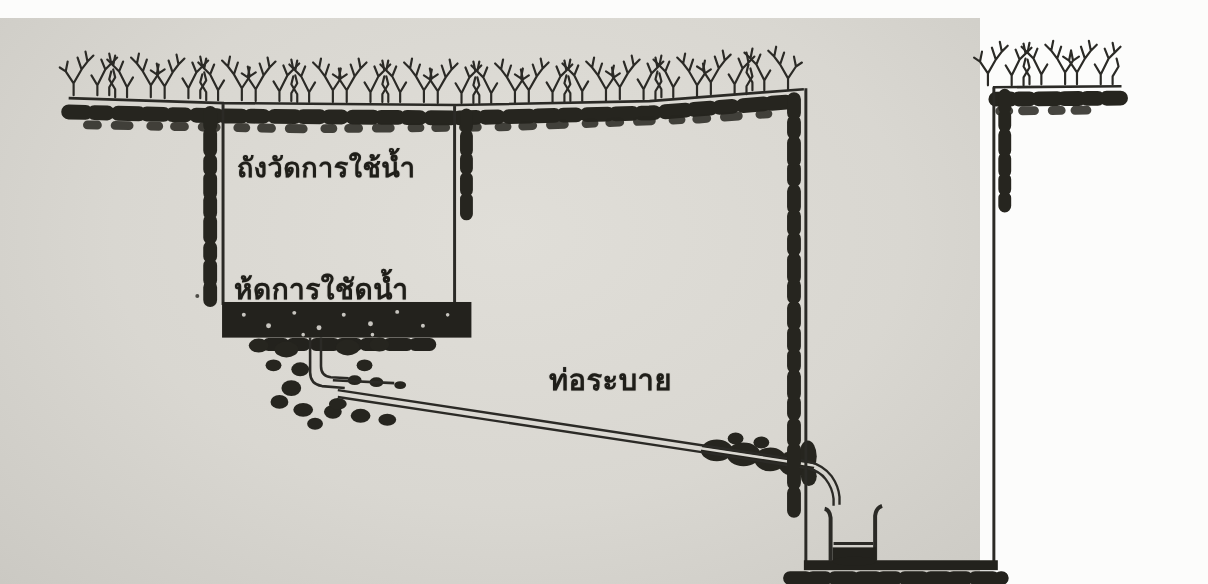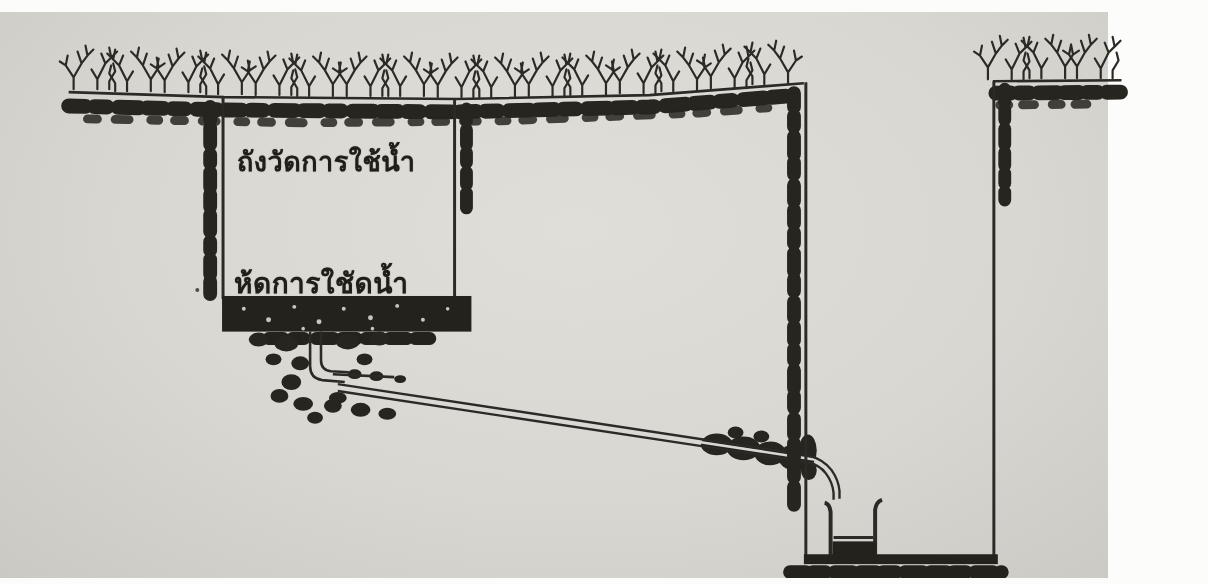--- a/index.html
+++ b/index.html
@@ -1,18 +1,18 @@
 <!DOCTYPE html>
 <html><head>
 <meta charset="utf-8">
 <style>
   html,body{margin:0;padding:0;background:#fbfbfa;}
   .page{position:relative;width:1208px;height:584px;overflow:hidden;background:#fcfcfb;
         font-family:"DejaVu Sans","Liberation Sans",sans-serif;}
-  .photo{position:absolute;left:0;top:12px;width:1108px;height:566px;
+  .photo{position:absolute;left:0;top:18px;width:980px;height:566px;
          background:radial-gradient(ellipse at 52% 38%, #e0ded8 0%, #d9d7d1 55%, #cbc9c3 100%);}
   .photo-inner{position:absolute;inset:0;filter:blur(0.35px);}
   svg{position:absolute;left:0;top:0;}
   .label{position:absolute;color:#1f1e19;font-weight:600;white-space:nowrap;
          text-shadow:0 0 1px rgba(40,38,32,.55);letter-spacing:.5px;}
   .label-tank{left:237px;top:128px;font-size:27px;}
   .label-chamber{left:234px;top:249px;font-size:28px;font-weight:700;}
   .label-drain{left:549px;top:339px;font-size:29px;}
 </style>
 </head>
@@ -168,15 +168,16 @@
             </g>
             <path d="M836 531 H876" stroke="#2b2a26" stroke-width="3" fill="none"></path>
             <rect x="835" y="535" width="44" height="14" fill="#23221d"></rect>
             <ellipse cx="857" cy="549" rx="22" ry="4.5" fill="#23221d"></ellipse>
           </g>
         </g>
       </svg>
 
       <div class="label label-tank">ถังวัดการใช้น้ำ</div>
       <div class="label label-chamber">ห้ดการใชัดน้ำ</div>
+      <div class="label label-drain">ท่อระบาย</div>
     </div>
   </div>
 </div>
 
 </body></html>

